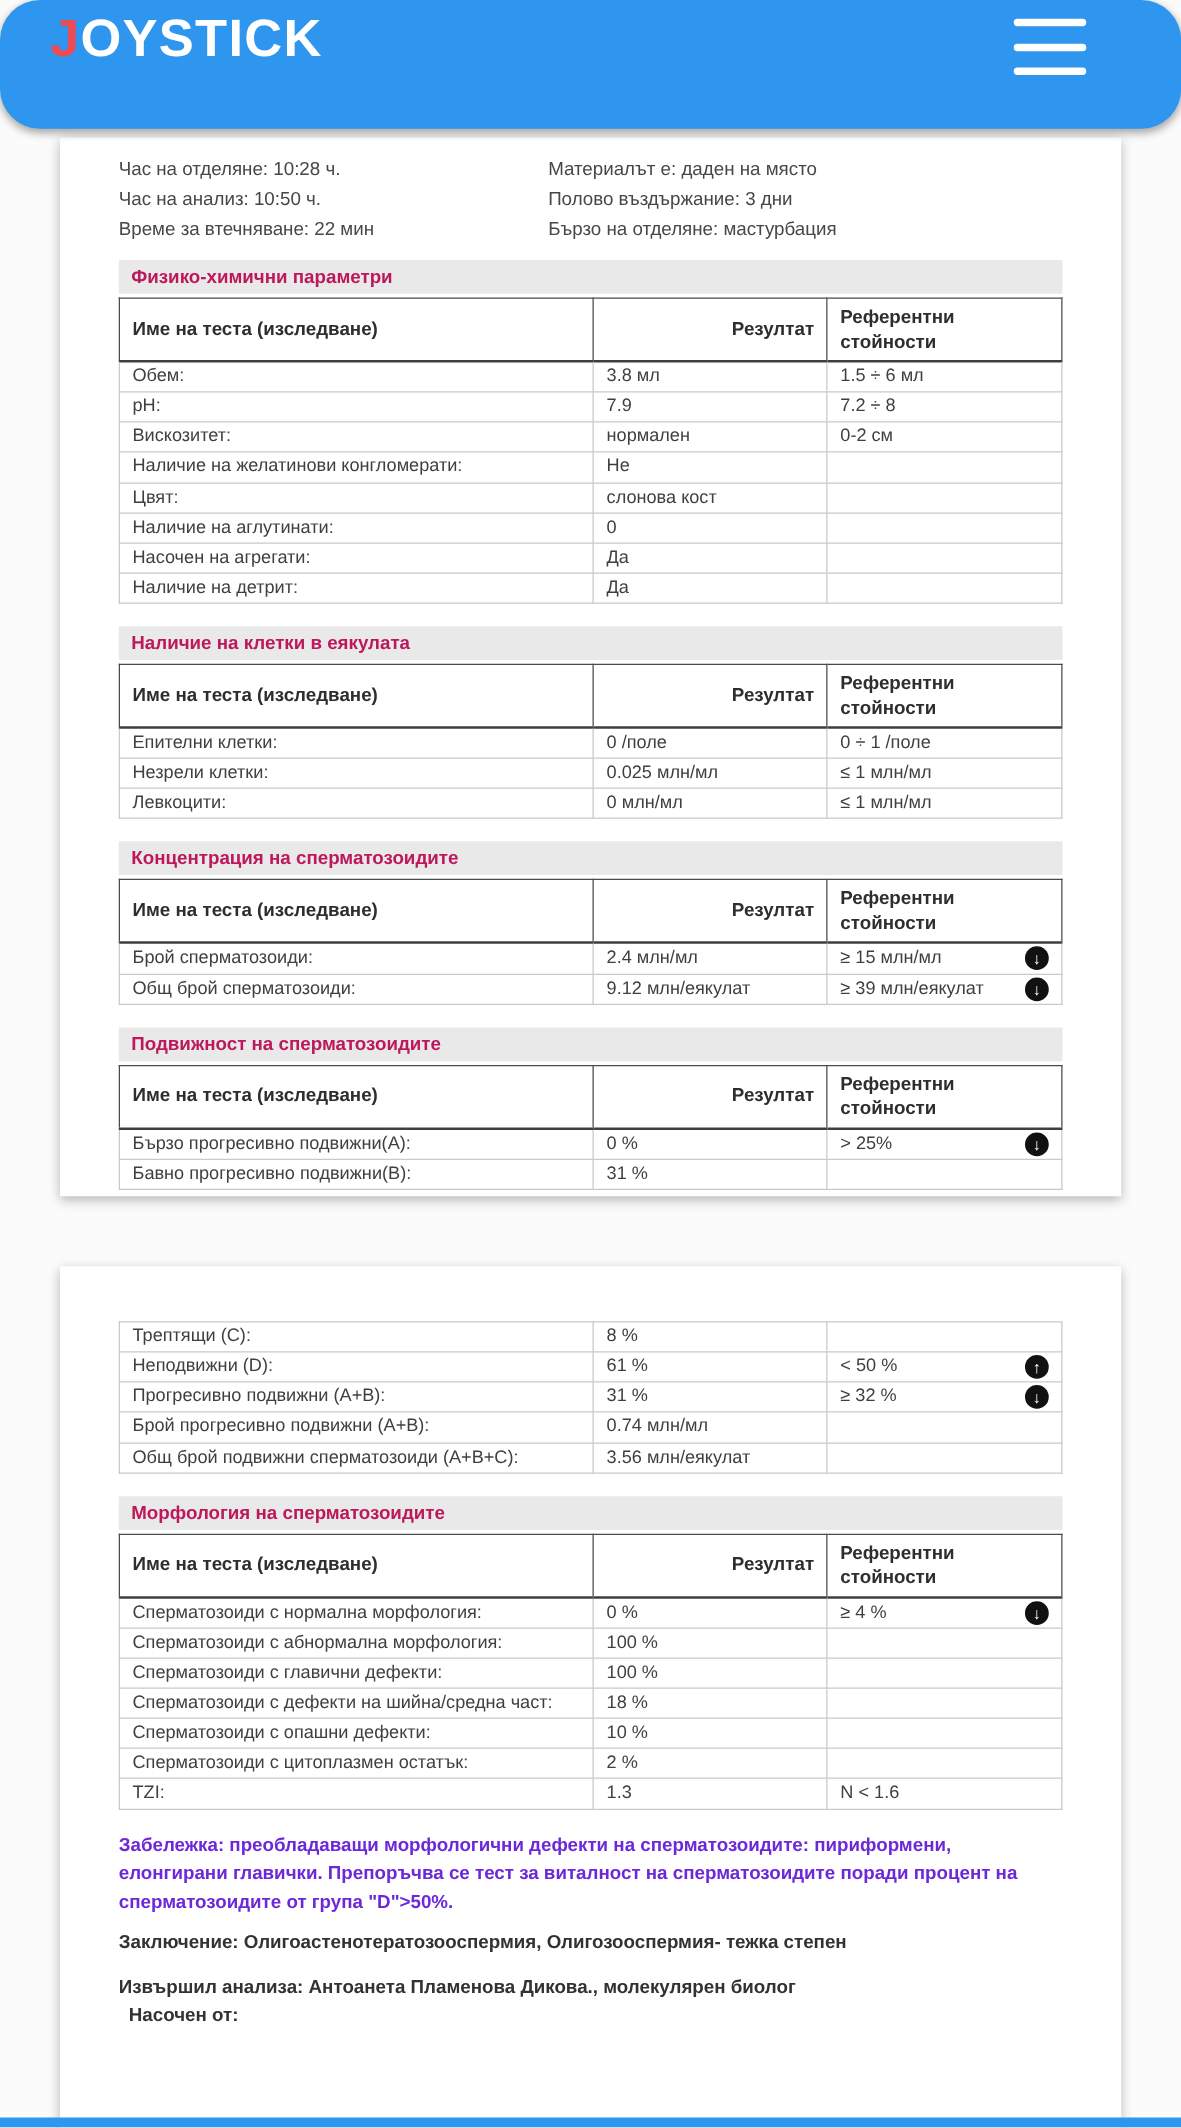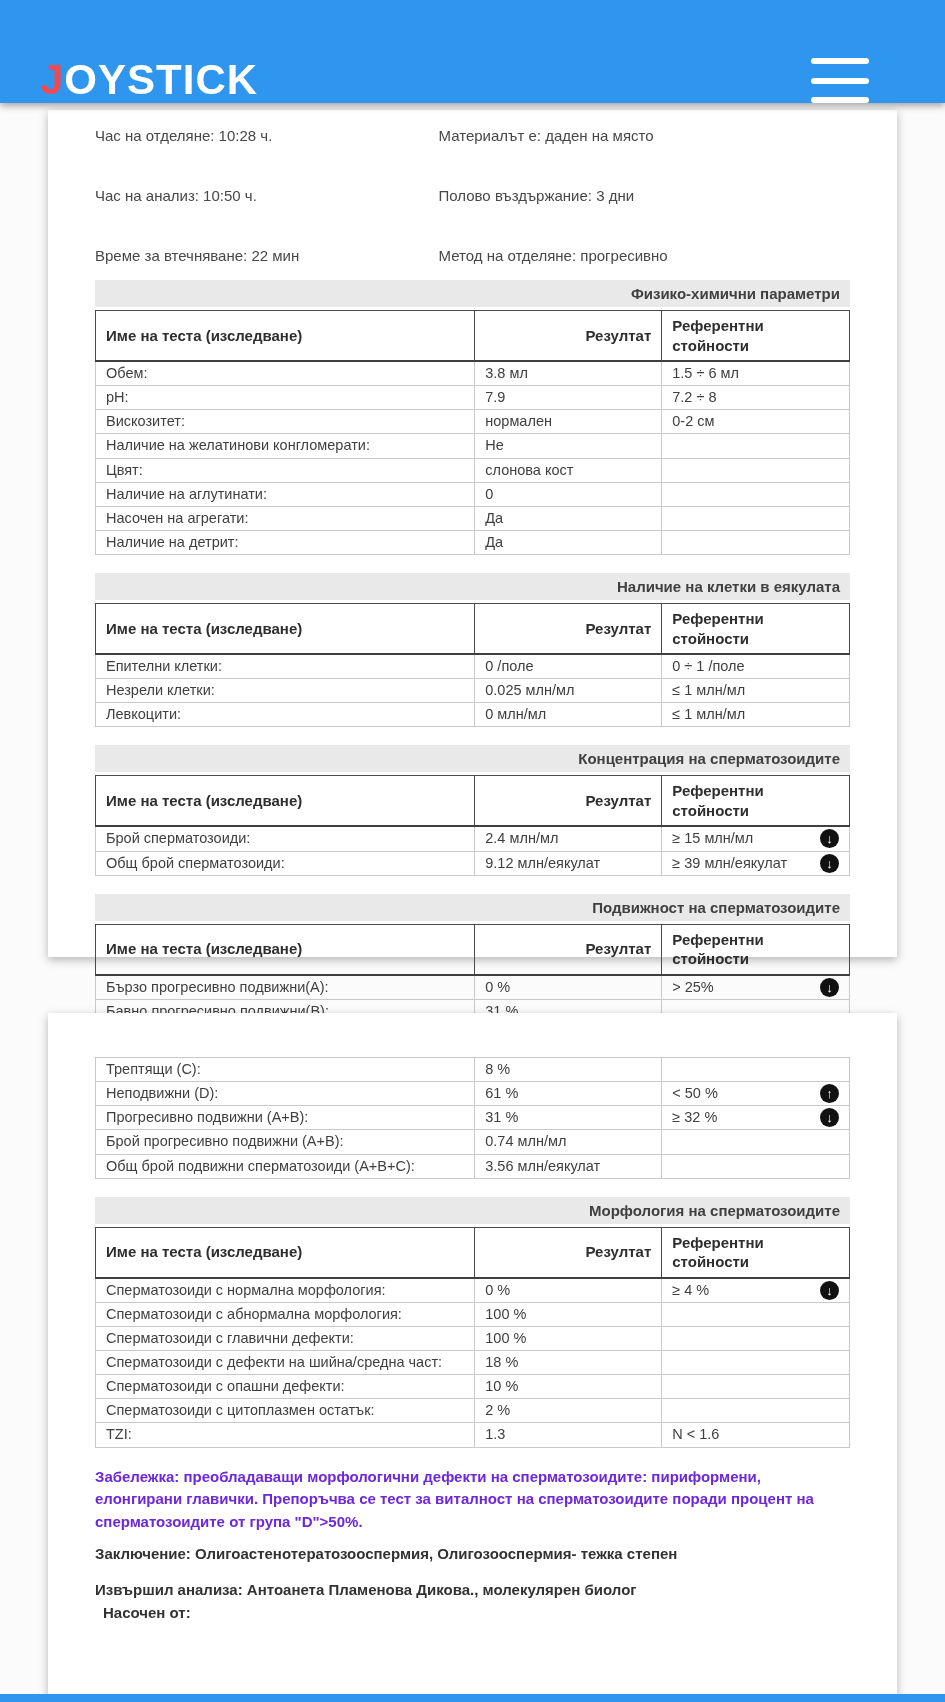--- a/index.html
+++ b/index.html
@@ -7,22 +7,22 @@
     width:945px;height:1702px;position:relative;overflow:hidden;
     background:#fbfbfc;
     font-family:"Liberation Sans", sans-serif;
     color:#3b3b3b;
   }
   
   .topbar{
     position:absolute;top:0;left:0;width:945px;height:103px;
     background:#2e96ee;
     box-shadow:0 3px 7px rgba(0,0,0,.35);
-    display:flex;justify-content:space-between;align-items:flex-end;
-    padding:0;z-index:5;
+    display:flex;justify-content:space-between;align-items:flex-start;
+    padding:0;z-index:5;border-radius:32px;
   }
   .logo{
     margin:8px 0 0 40px;
     font-size:42px;font-weight:800;letter-spacing:1px;color:#fff;
     line-height:1.1;cursor:pointer;user-select:none;
   }
   .logo .logo-j{color:#ef4b55;}
   .hamburger{
     margin:15px 76px 0 0;width:58px;height:45px;
     display:flex;flex-direction:column;justify-content:space-between;
@@ -31,29 +31,29 @@
   .hamburger span{display:block;height:6px;border-radius:3px;background:#fff;}
   
   .card{
     position:absolute;left:48px;width:849px;background:#fff;
     box-shadow:0 3px 9px rgba(0,0,0,.28);
   }
   #card1{top:110px;height:847px;padding:14px 47px 0 47px;box-sizing:border-box;}
   #card2{top:1013px;height:826px;padding:44px 47px 0 47px;box-sizing:border-box;}
   
   .info-grid{display:flex;flex-wrap:wrap;margin-bottom:12px;}
-  .info-col{display:flex;flex-direction:column;gap:36px;}
+  .info-col{display:flex;flex-direction:column;}
   .info-col.left{width:45.5%;}
   .info-col.right{flex:1;}
   .info-line{font-size:15px;line-height:24px;color:#474747;}
   
   .section{margin-bottom:18px;}
   .section-bar{
-    background:#e9e9e9;color:#404040;font-weight:700;font-size:15px;
-    padding:5px 10px;margin-bottom:3px;text-align:right;
+    background:#e9e9e9;color:#be185d;font-weight:700;font-size:15px;
+    padding:5px 10px;margin-bottom:3px;
   }
   table.rtable{width:100%;border-collapse:collapse;table-layout:fixed;}
   table.rtable col.c-name{width:50.3%;}
   table.rtable col.c-result{width:24.8%;}
   table.rtable col.c-ref{width:24.9%;}
   table.rtable{border:1px solid #9a9a9a;}
   table.rtable th{
     border:1px solid #4a4a4a;border-bottom:2px solid #3f3f3f;
     font-size:15px;font-weight:700;color:#2e2e2e;
     padding:5px 10px;text-align:left;vertical-align:middle;line-height:1.3;
@@ -97,21 +97,21 @@
 <section class="card" id="card1">
   <div class="info-grid">
     <div class="info-col left">
       <span class="info-line">Час на отделяне: 10:28 ч.</span>
       <span class="info-line">Час на анализ: 10:50 ч.</span>
       <span class="info-line">Време за втечняване: 22 мин</span>
     </div>
     <div class="info-col right">
       <span class="info-line">Материалът е: даден на място</span>
       <span class="info-line">Полово въздържание: 3 дни</span>
-      <span class="info-line">Метод на отделяне: прогресивно</span>
+      <span class="info-line">Бързо на отделяне: мастурбация</span>
     </div>
   </div>
   <div id="card1-sections">
       <div class="section">
         <div class="section-bar">Физико-химични параметри</div>
         <table class="rtable">
           <colgroup>
             <col class="c-name">
             <col class="c-result">
             <col class="c-ref">

